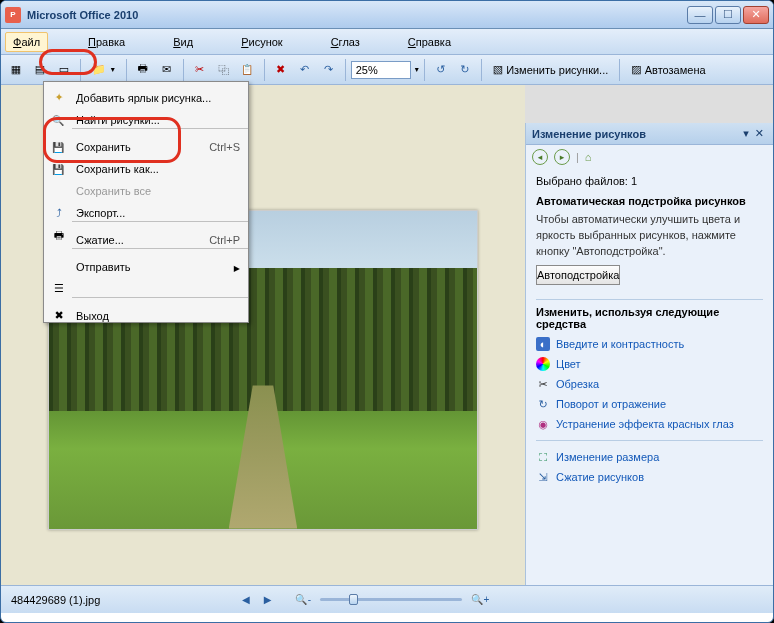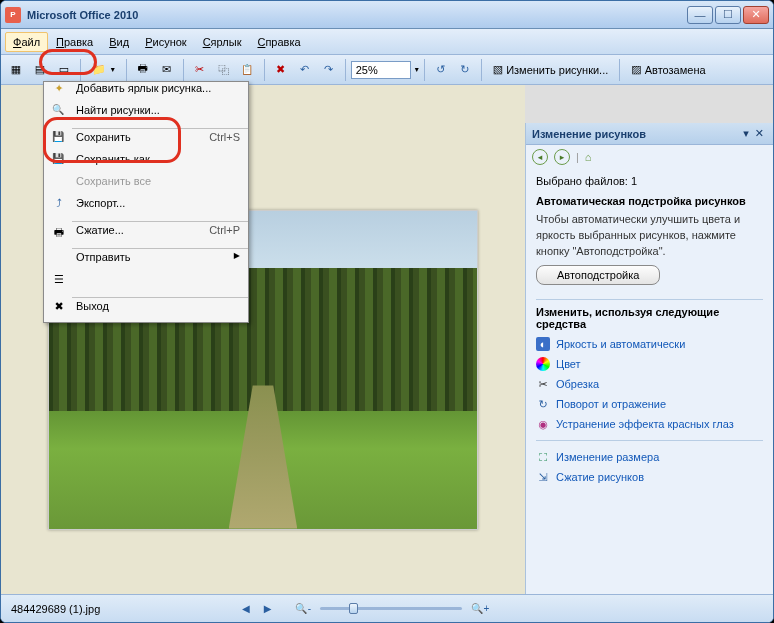--- a/index.html
+++ b/index.html
@@ -4,34 +4,34 @@
 <style>
 *{margin:0;padding:0;box-sizing:border-box;font-family:Tahoma,Arial,sans-serif;font-size:11px;}
 body{background:#000;display:flex;align-items:center;justify-content:center;height:100vh;}
 .window{width:774px;height:623px;background:#fff;border:1px solid #3b6ea5;border-radius:6px;overflow:hidden;box-shadow:0 0 0 2px #000;position:relative;}
 .titlebar{height:28px;background:linear-gradient(#d8e7f8,#aecbed);display:flex;align-items:center;padding:0 4px;border-bottom:1px solid #6b8fb5;}
 .titlebar .app-icon{width:16px;height:16px;background:#e8604c;border-radius:2px;margin-right:6px;display:inline-flex;align-items:center;justify-content:center;color:#fff;font-size:8px;font-weight:bold;}
 .titlebar .title{flex:1;color:#1a3f6e;font-weight:bold;}
 .winbtns{display:flex;gap:2px;}
 .winbtn{width:26px;height:18px;background:linear-gradient(#e8f1fb,#b7d2ef);border:1px solid #5a7ca8;border-radius:3px;display:flex;align-items:center;justify-content:center;color:#3a5a85;cursor:pointer;}
 .winbtn.close{background:linear-gradient(#f5a6a0,#e06c5c);color:#fff;border-color:#a04030;}
-.menubar{height:26px;background:linear-gradient(#e4eefa,#c8dcf2);display:flex;align-items:center;padding:0 4px;border-bottom:1px solid #9ab5d8;position:relative;}
+.menubar{height:26px;background:linear-gradient(#e4eefa,#c8dcf2);display:flex;align-items:center;padding:0 4px;border-bottom:1px solid #9ab5d8;position:relative;gap:32px;}
 .menu-item{padding:4px 8px;cursor:pointer;color:#000;}
 .menu-item.active{background:#fff5d2;border:1px solid #f0c36d;border-radius:2px;padding:3px 7px;}
 .menu-item u{text-decoration:underline;}
 .question{margin-left:auto;width:200px;height:18px;border:1px solid #7a9cc6;background:#fff;padding:0 4px;color:#888;line-height:18px;}
 .toolbar{height:30px;background:linear-gradient(#e4eefa,#c3d9f0);display:flex;align-items:center;padding:0 4px;gap:2px;border-bottom:1px solid #9ab5d8;}
 .tb-sep{width:1px;height:22px;background:#9ab5d8;margin:0 3px;}
 .tb-btn{width:22px;height:22px;display:flex;align-items:center;justify-content:center;cursor:pointer;border-radius:2px;}
 .tb-txt{padding:0 6px;cursor:pointer;display:flex;align-items:center;gap:3px;}
 .zoom{width:60px;height:18px;border:1px solid #7a9cc6;background:#fff;padding:0 4px;line-height:16px;}
 .dd-arr{color:#000;font-size:8px;margin-left:2px;}
 
 .filemenu{position:absolute;left:42px;top:80px;width:206px;background:#f5f5f5;border:1px solid #8a8a8a;box-shadow:2px 2px 4px rgba(0,0,0,.3);z-index:20;}
-.filemenu .row{height:22px;display:flex;align-items:flex-start;padding:0 4px;cursor:pointer;}
+.filemenu .row{height:22px;display:flex;align-items:flex-end;padding:0 4px;cursor:pointer;}
 .filemenu .ico{width:22px;display:flex;justify-content:center;}
 .filemenu .lbl{flex:1;padding-left:6px;}
 .filemenu .sc{color:#555;padding-right:4px;}
 .filemenu .arr{font-size:8px;padding-right:4px;}
 .filemenu hr{border:0;border-top:1px solid #c0c0c0;margin:2px 0 2px 28px;}
 .filemenu .disabled{color:#999;}
 
 .hl{position:absolute;border:3px solid #e03020;border-radius:14px;z-index:25;pointer-events:none;}
 .hl1{left:38px;top:48px;width:58px;height:26px;}
 .hl2{left:42px;top:116px;width:138px;height:46px;}
@@ -46,26 +46,26 @@
 .pane{width:248px;background:#eaf1fa;border-left:1px solid #aac2dd;display:flex;flex-direction:column;margin-top:38px;}
 .pane-hdr{height:22px;background:linear-gradient(#cee0f2,#b6d0eb);border-bottom:1px solid #9ab5d8;display:flex;align-items:center;padding:0 6px;}
 .pane-hdr .t{flex:1;font-weight:bold;color:#1a3f6e;}
 .pane-hdr .x{cursor:pointer;padding:0 3px;color:#1a3f6e;}
 .pane-nav{height:24px;display:flex;align-items:center;padding:0 6px;gap:6px;}
 .circ{width:16px;height:16px;border:1px solid #6b9b4a;border-radius:50%;display:flex;align-items:center;justify-content:center;color:#4a7a2a;font-size:9px;cursor:pointer;}
 .pane-body{padding:6px 10px;overflow:auto;flex:1;}
 .pane-body .sel{margin-bottom:8px;}
 .pane-body .section{font-weight:bold;color:#000;margin:6px 0 4px 0;}
 .pane-body .desc{color:#333;margin-bottom:6px;line-height:16px;}
-.pane-body button.auto{padding:3px 20px;background:linear-gradient(#fdfdfd,#e4e4e4);border:1px solid #8a8a8a;border-radius:8px;cursor:pointer;margin-bottom:8px;}
+.pane-body button.auto{padding:3px 0;background:linear-gradient(#fdfdfd,#e4e4e4);border:1px solid #8a8a8a;border-radius:0;cursor:pointer;margin-bottom:8px;}
 .pane-body hr{border:0;border-top:1px solid #b8cde4;margin:6px 0;}
 .link{color:#1258b8;cursor:pointer;padding:3px 0;display:flex;align-items:center;gap:6px;}
 .lic{width:14px;height:14px;display:inline-flex;align-items:center;justify-content:center;border-radius:2px;}
 
-.status{position:absolute;left:0;right:0;bottom:0;height:28px;background:linear-gradient(#e0ecf8,#c8dcf2);border-top:1px solid #9ab5d8;display:flex;align-items:center;padding:0 10px;gap:8px;}
+.status{position:absolute;left:0;right:0;bottom:9px;height:28px;background:linear-gradient(#e0ecf8,#c8dcf2);border-top:1px solid #9ab5d8;display:flex;align-items:center;padding:0 10px;gap:8px;}
 .status .fn{flex:0 0 220px;}
 .navbtn{color:#2a5fa0;cursor:pointer;font-size:10px;padding:0 3px;}
 .slider{flex:1;display:flex;align-items:center;gap:6px;max-width:200px;margin-left:10px;}
 .track{flex:1;height:3px;background:#9ab5d8;position:relative;border-radius:2px;}
 .thumb{position:absolute;left:20%;top:-4px;width:9px;height:11px;background:linear-gradient(#eef5fc,#b8d4ef);border:1px solid #5a7ca8;border-radius:2px;}
 
 .i{font-family:Arial;font-size:11px;}
 .i-print::before{content:"🖶";}
 .i-mail::before{content:"✉";}
 .i-cut::before{content:"✂";color:#b00;}
@@ -95,21 +95,21 @@
       <div class="winbtn">☐</div>
       <div class="winbtn close">✕</div>
     </div>
   </div>
 
   <div class="menubar">
     <span class="menu-item active"><u>Ф</u><span>айл</span></span>
     <span class="menu-item"><u>П</u><span>равка</span></span>
     <span class="menu-item"><u>В</u><span>ид</span></span>
     <span class="menu-item"><u>Р</u><span>исунок</span></span>
-    <span class="menu-item"><u>С</u><span>ярлык</span></span>
+    <span class="menu-item"><u>С</u><span>глаз</span></span>
     <span class="menu-item"><u>С</u><span>правка</span></span>
   </div>
 
   <div class="toolbar">
     <span class="tb-btn">▦</span>
     <span class="tb-btn">▤</span>
     <span class="tb-btn">▭</span>
     <span class="tb-sep"></span>
     <span class="tb-txt">📁<span class="dd-arr">▾</span></span>
     <span class="tb-sep"></span>
@@ -210,21 +210,21 @@
       </div>
       <div class="pane-body">
         <div class="sel">Выбрано файлов: 1</div>
         <div class="section">Автоматическая подстройка рисунков</div>
         <div class="desc">Чтобы автоматически улучшить цвета и яркость выбранных рисунков, нажмите кнопку "Автоподстройка".</div>
         <button class="auto">Автоподстройка</button>
         <hr>
         <div class="section">Изменить, используя следующие средства</div>
         <div class="link">
             <span class="lic" style="background:#3a6fc8;color:#fff">◐</span>
-            <span>Яркость и автоматически</span>
+            <span>Введите и контрастность</span>
           </div>
         <div class="link">
             <span class="lic" style="background:conic-gradient(red,yellow,lime,cyan,blue,magenta,red);border-radius:50%"></span>
             <span>Цвет</span>
           </div>
         <div class="link">
             <span class="lic" style="color:#333">✂</span>
             <span>Обрезка</span>
           </div>
         <div class="link">

